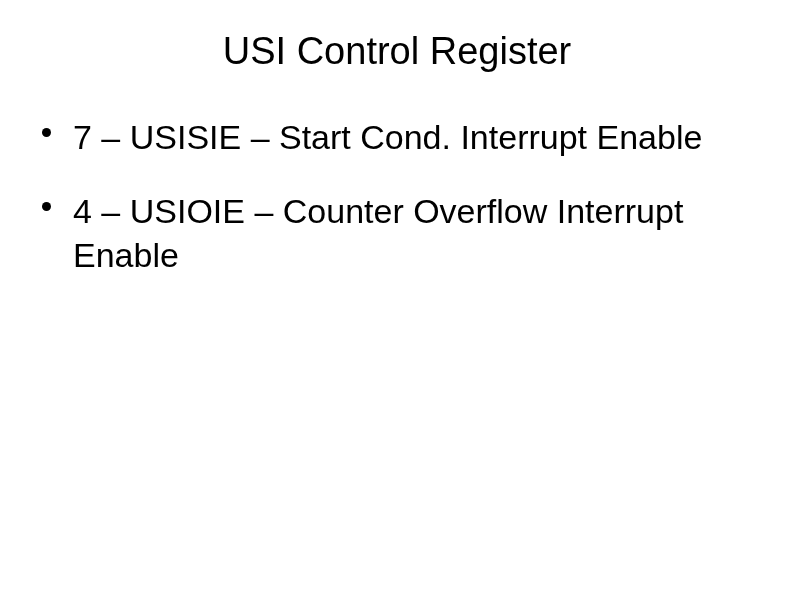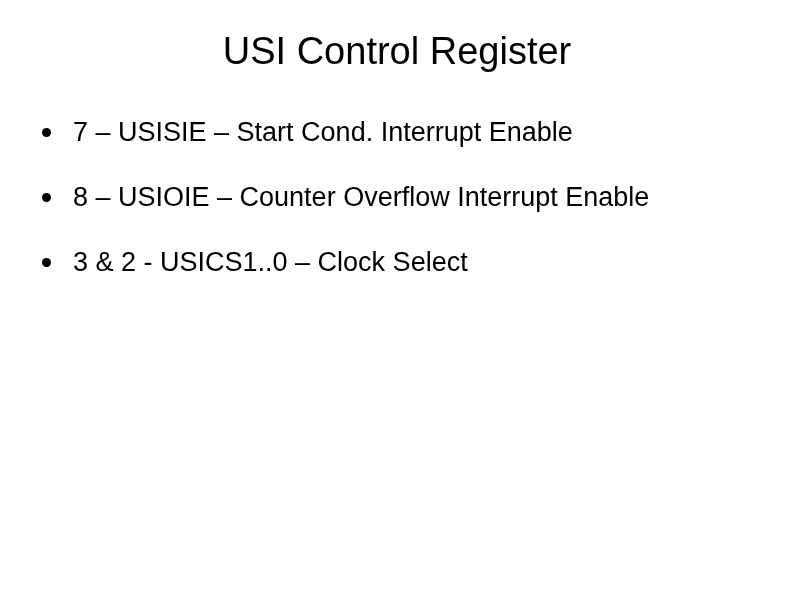--- a/index.html
+++ b/index.html
@@ -27,21 +27,21 @@
     margin-bottom: 42px;
   }
   .content {
     padding-left: 42px;
     padding-right: 20px;
   }
   .bullet-item {
     display: flex;
     align-items: flex-start;
     margin-bottom: 30px;
-    font-size: 27px;
+    font-size: 34px;
     line-height: 1.3;
   }
   .bullet-dot {
     width: 9px;
     height: 9px;
     background: #000000;
     border-radius: 50%;
     margin-right: 22px;
     margin-top: 13px;
     flex-shrink: 0;
@@ -55,20 +55,16 @@
 
 <div class="slide">
   <h1 class="title">USI Control Register</h1>
   <div class="content">
     <div class="bullet-item">
       <span class="bullet-dot"></span>
       <span class="bullet-text">7 – USISIE – Start Cond. Interrupt Enable</span>
     </div>
     <div class="bullet-item">
       <span class="bullet-dot"></span>
-      <span class="bullet-text">8 – USIOIE – Counter Overflow Interrupt Enable</span>
-    </div>
-    <div class="bullet-item">
-      <span class="bullet-dot"></span>
-      <span class="bullet-text">3 &amp; 2 - USICS1..0 – Clock Select</span>
+      <span class="bullet-text">4 – USIOIE – Counter Overflow Interrupt Enable</span>
     </div>
   </div>
 </div>
 
 </body></html>

